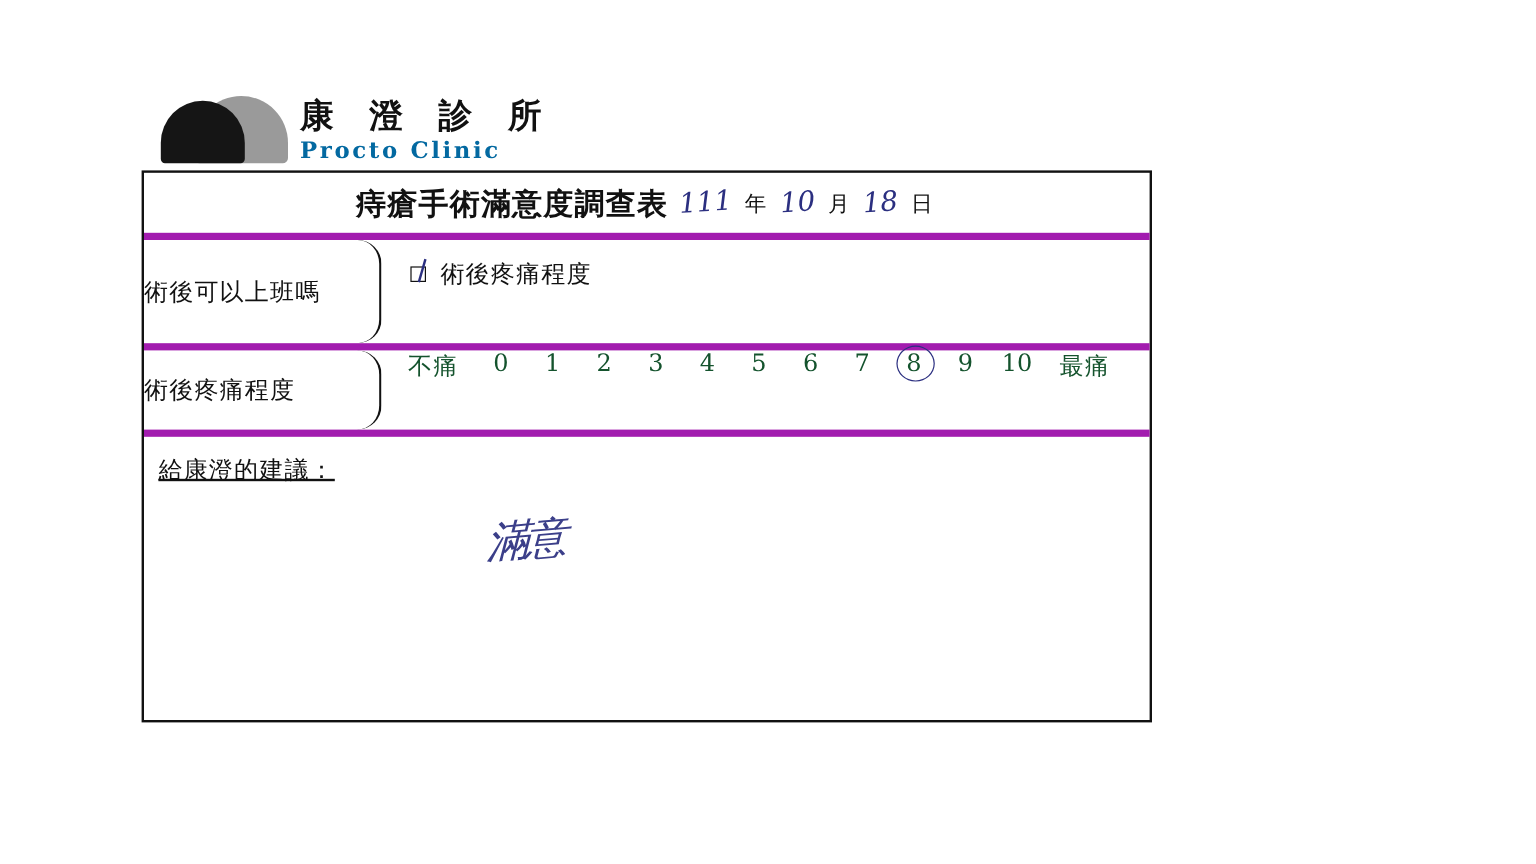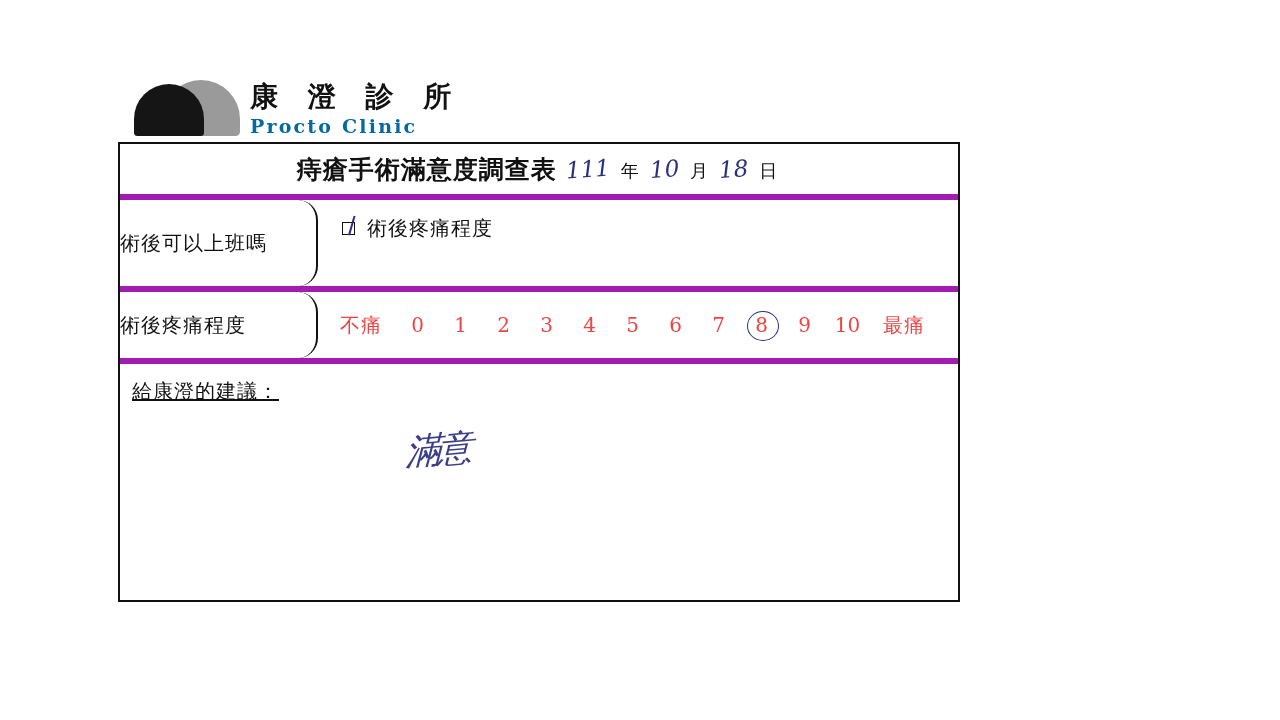--- a/index.html
+++ b/index.html
@@ -174,25 +174,25 @@
     width: 11px;
     height: 20px;
     border-right: 2px solid #2b2f80;
     transform: rotate(16deg);
   }
 
   .pain-row { height: 72px; align-items: stretch; }
   .pain-scale {
     flex: 1;
     display: flex;
-    align-items: center;
+    align-items: flex-start;
     padding-left: 22px;
     font-family: "DejaVu Serif", "Liberation Serif", serif;
     font-size: 20px;
-    color: #ef4444;
+    color: #14532d;
   }
   .scale-end { letter-spacing: 1px; }
   .nums {
     display: flex;
     align-items: center;
     margin: 0 14px;
   }
   .num {
     width: 43px;
     text-align: center;

